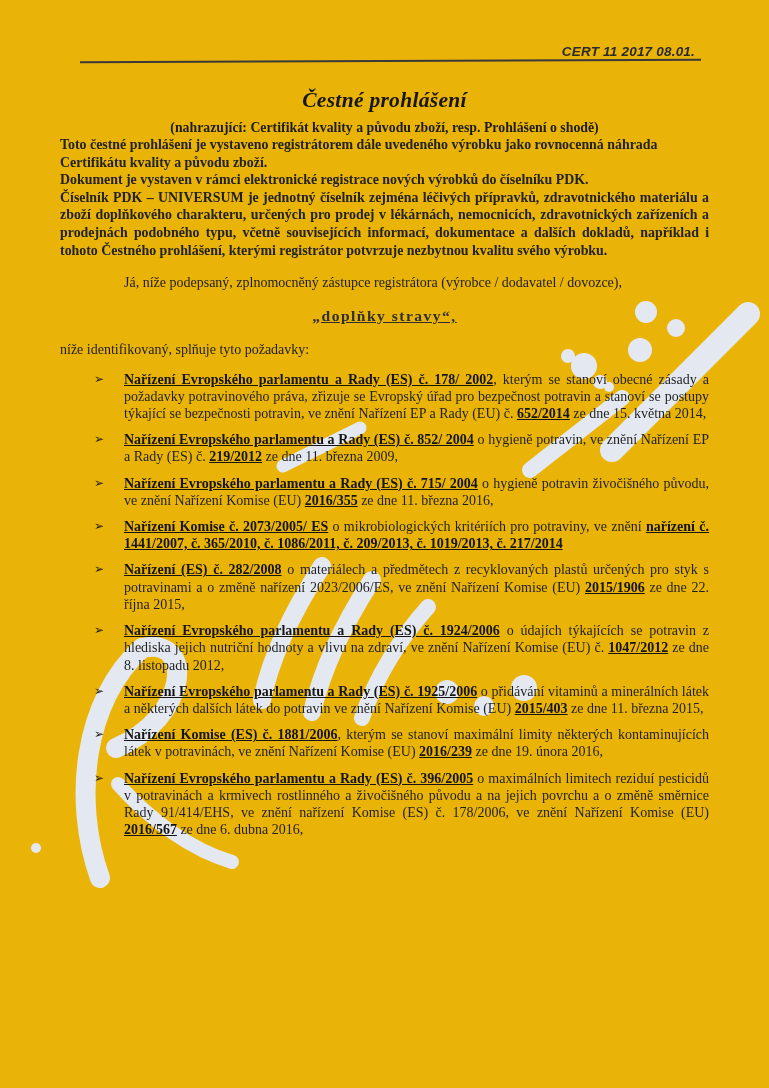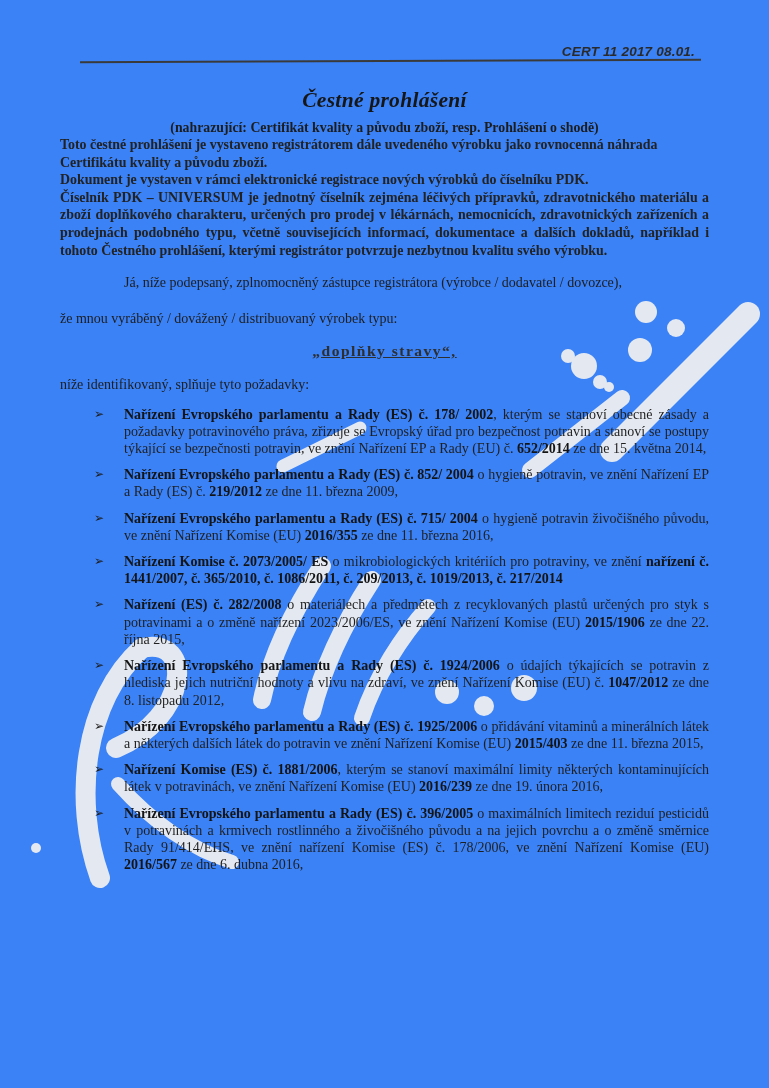--- a/index.html
+++ b/index.html
@@ -1,19 +1,19 @@
 <!DOCTYPE html>
 <html lang="cs"><head>
 <meta charset="utf-8">
 <style>
   html,body{margin:0;padding:0;background:#ffffff;}
   .page{
     position:relative;
     width:769px;height:1088px;
-    background:#3b82f6;
+    background:#eab308;
     font-family:"Liberation Serif", serif;
     color:#1d1d1d;
     overflow:hidden;
   }
   .wm-layer{position:absolute;inset:0;z-index:0;pointer-events:none;}
   .content{position:relative;z-index:1;padding:0 60px;}
   
   .hdr{padding-top:44px;}
   .hdr-ref{
     text-align:right;
@@ -61,21 +61,21 @@
     display:flex;align-items:flex-start;
     margin-bottom:9px;
   }
   .reg-list .marker{
     flex:0 0 30px;font-size:12px;color:#1d1d1d;padding-top:1px;
   }
   .reg-list .reg-text{
     flex:1;text-align:justify;
     font-size:14px;line-height:17.2px;color:#1f1f1f;
   }
-  .reg-text .b{font-weight:bold;color:#141414;}
+  .reg-text .b{font-weight:bold;color:#141414;text-decoration:underline;}
   
   .ftr{position:absolute;left:0;right:0;bottom:48px;z-index:1;}
   .ftr-rule{
     border:none;border-top:1.6px solid #555;
     margin:0 70px 0 80px;height:0;transform:rotate(-0.2deg);
   }
   .ftr-text{
     margin-top:4px;text-align:center;
     font-family:"Liberation Sans", sans-serif;
     font-size:12px;color:#1d1d1d;
@@ -124,21 +124,20 @@
     </div>
 
     <h1 class="doc-title">Čestné prohlášení</h1>
     <div class="doc-subtitle">(nahrazující: Certifikát kvality a původu zboží, resp. Prohlášení o shodě)</div>
 
     <p class="pre-p">Toto čestné prohlášení je vystaveno registrátorem dále uvedeného výrobku jako rovnocenná náhrada Certifikátu kvality a původu zboží.</p>
     <p class="pre-p">Dokument je vystaven v rámci elektronické registrace nových výrobků do číselníku PDK.</p>
     <p class="pre-p just">Číselník PDK – UNIVERSUM je jednotný číselník zejména léčivých přípravků, zdravotnického materiálu a zboží doplňkového charakteru, určených pro prodej v lékárnách, nemocnicích, zdravotnických zařízeních a prodejnách podobného typu, včetně souvisejících informací, dokumentace a dalších dokladů, například i tohoto Čestného prohlášení, kterými registrátor potvrzuje nezbytnou kvalitu svého výrobku.</p>
 
     <p class="intro">Já, níže podepsaný, zplnomocněný zástupce registrátora (výrobce / dodavatel / dovozce),</p>
-    <p class="product-line">že mnou vyráběný / dovážený  / distribuovaný výrobek typu:</p>
     <p class="product-type">„doplňky stravy“,</p>
     <p class="req-intro">níže identifikovaný, splňuje tyto požadavky:</p>
 
     <ul class="reg-list">
         <li>
           <span class="marker">➢</span>
           <span class="reg-text"><span class="b">Nařízení Evropského parlamentu a Rady (ES) č. 178/ 2002</span><span>, kterým se stanoví obecné zásady a požadavky potravinového práva, zřizuje se Evropský úřad pro bezpečnost potravin a stanoví se postupy týkající se bezpečnosti potravin, ve znění Nařízení EP a Rady (EU) č. </span><span class="b">652/2014</span><span> ze dne 15. května 2014,</span></span>
         </li>
         <li>
           <span class="marker">➢</span>

